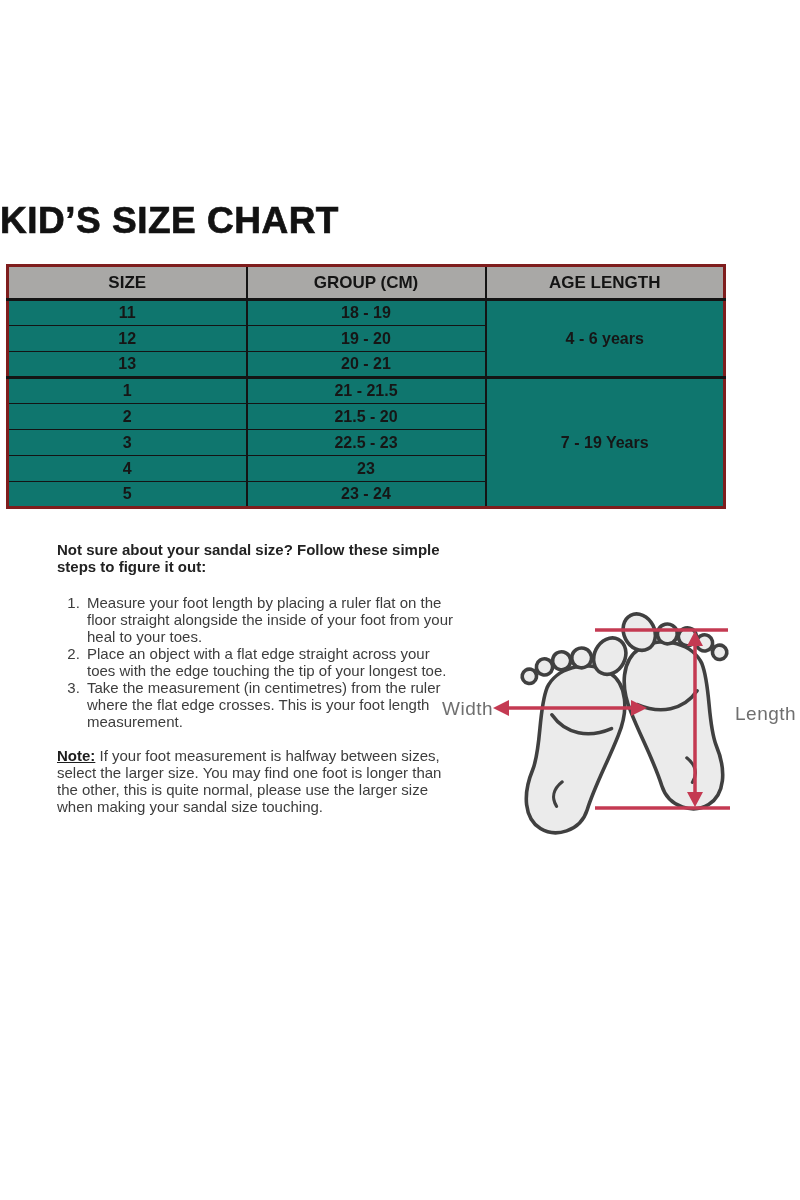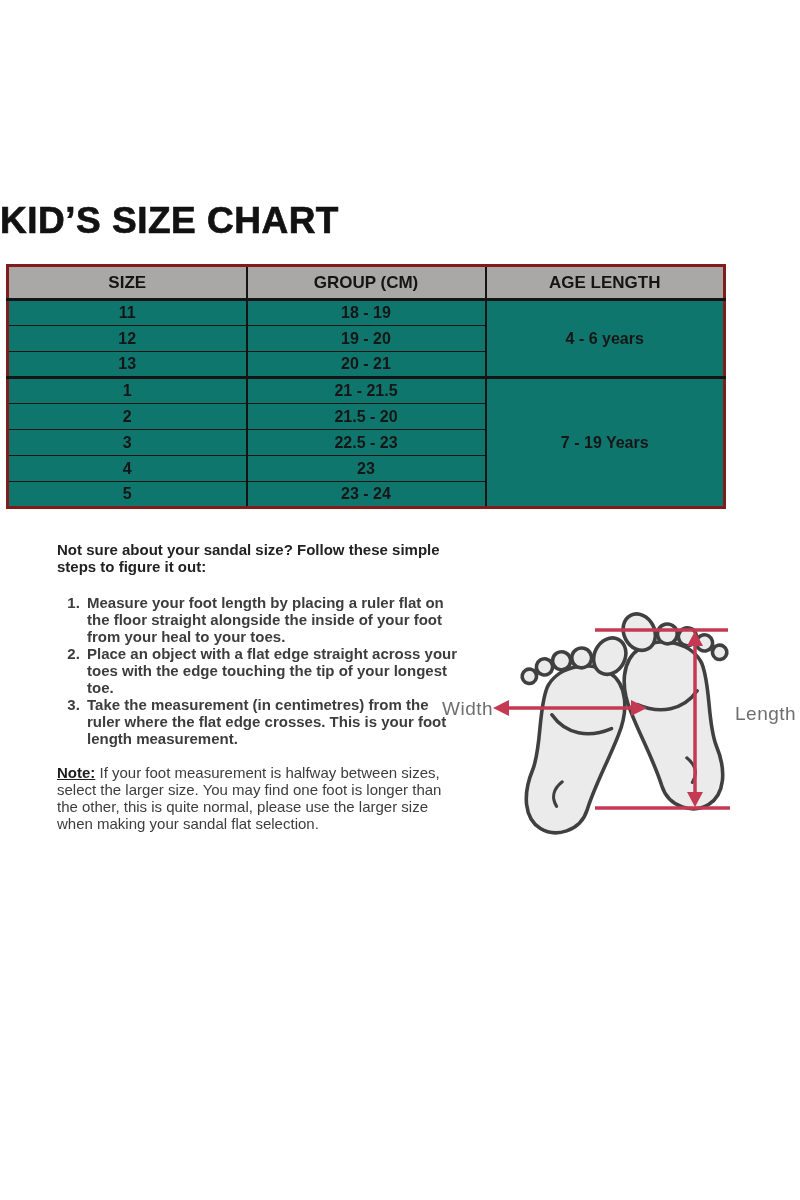--- a/index.html
+++ b/index.html
@@ -69,21 +69,20 @@
   }
   .intro {
     font-weight: bold;
     color: #222222;
     margin-bottom: 19px;
   }
   ol.steps {
     margin: 0;
     padding-left: 27px;
     color: #3d3d3d;
-    font-weight: bold;
   }
   ol.steps li { padding-left: 3px; }
   .note { margin-top: 17px; }
   .note b { color: #1d1d1d; text-decoration: underline; }
   .diagram {
     position: absolute;
     left: 437px;
     top: 601px;
     width: 363px;
     height: 240px;
@@ -143,21 +142,21 @@
       </tbody>
   </table>
 
   <div class="left-col">
     <p class="intro">Not sure about your sandal size? Follow these simple steps to figure it out:</p>
     <ol class="steps" id="steps-list">
         <li>Measure your foot length by placing a ruler flat on the floor straight alongside the inside of your foot from your heal to your toes.</li>
         <li>Place an object with a flat edge straight across your toes with the edge touching the tip of your longest toe.</li>
         <li>Take the measurement (in centimetres) from the ruler where the flat edge crosses. This is your foot length measurement.</li>
       </ol>
-    <p class="note"><b>Note:</b> <span>If your foot measurement is halfway between sizes, select the larger size. You may find one foot is longer than the other, this is quite normal, please use the larger size when making your sandal flat selection.</span></p>
+    <p class="note"><b>Note:</b> <span>If your foot measurement is halfway between sizes, select the larger size. You may find one foot is longer than the other, this is quite normal, please use the larger size when making your sandal size touching.</span></p>
   </div>
 
   <div class="diagram">
     <svg viewBox="0 0 363 240" xmlns="http://www.w3.org/2000/svg">
 
       <g transform="translate(125,142) rotate(13) scale(0.9)" fill="#ebebeb" stroke="#404040" stroke-width="4" stroke-linecap="round" stroke-linejoin="round">
         <path d="M 34,-88 C 56,-80 64,-52 59,-22 C 55,6 46,38 44,66 C 42,92 16,104 -2,98 C -22,91 -30,66 -25,36 C -21,10 -34,-30 -30,-56 C -26,-78 4,-98 34,-88 Z"></path>
         <ellipse cx="30" cy="-106" rx="17" ry="21" transform="rotate(14 30 -106)"></ellipse>
         <circle cx="0" cy="-97" r="11"></circle>
         <circle cx="-21" cy="-89" r="10"></circle>

